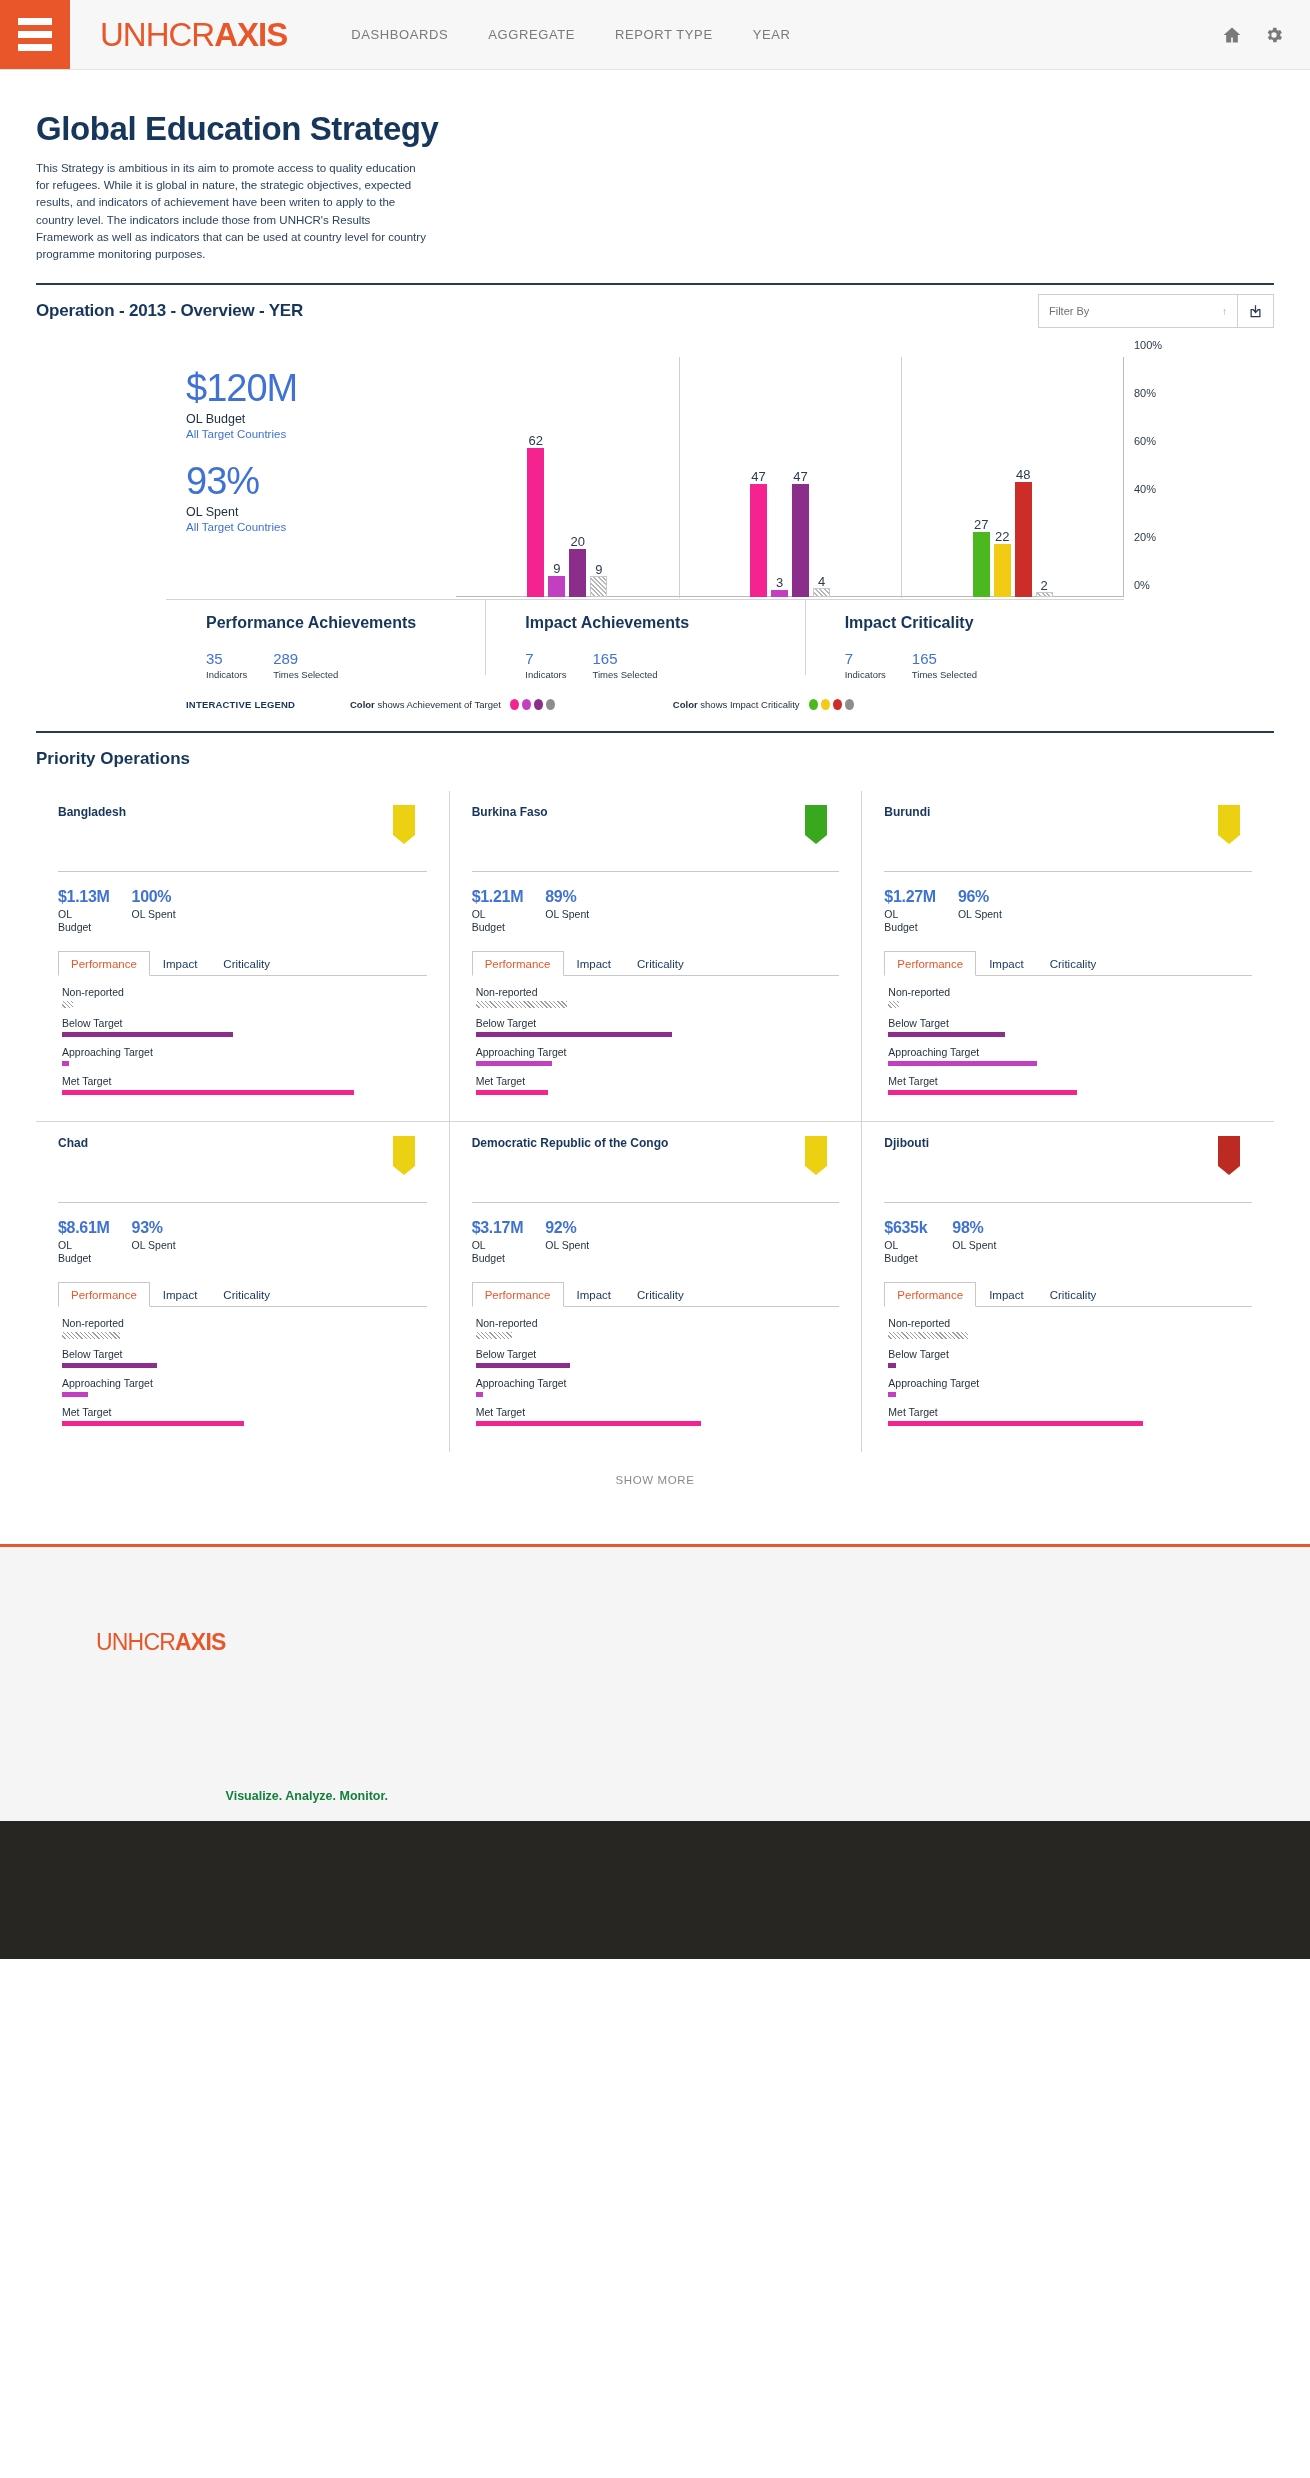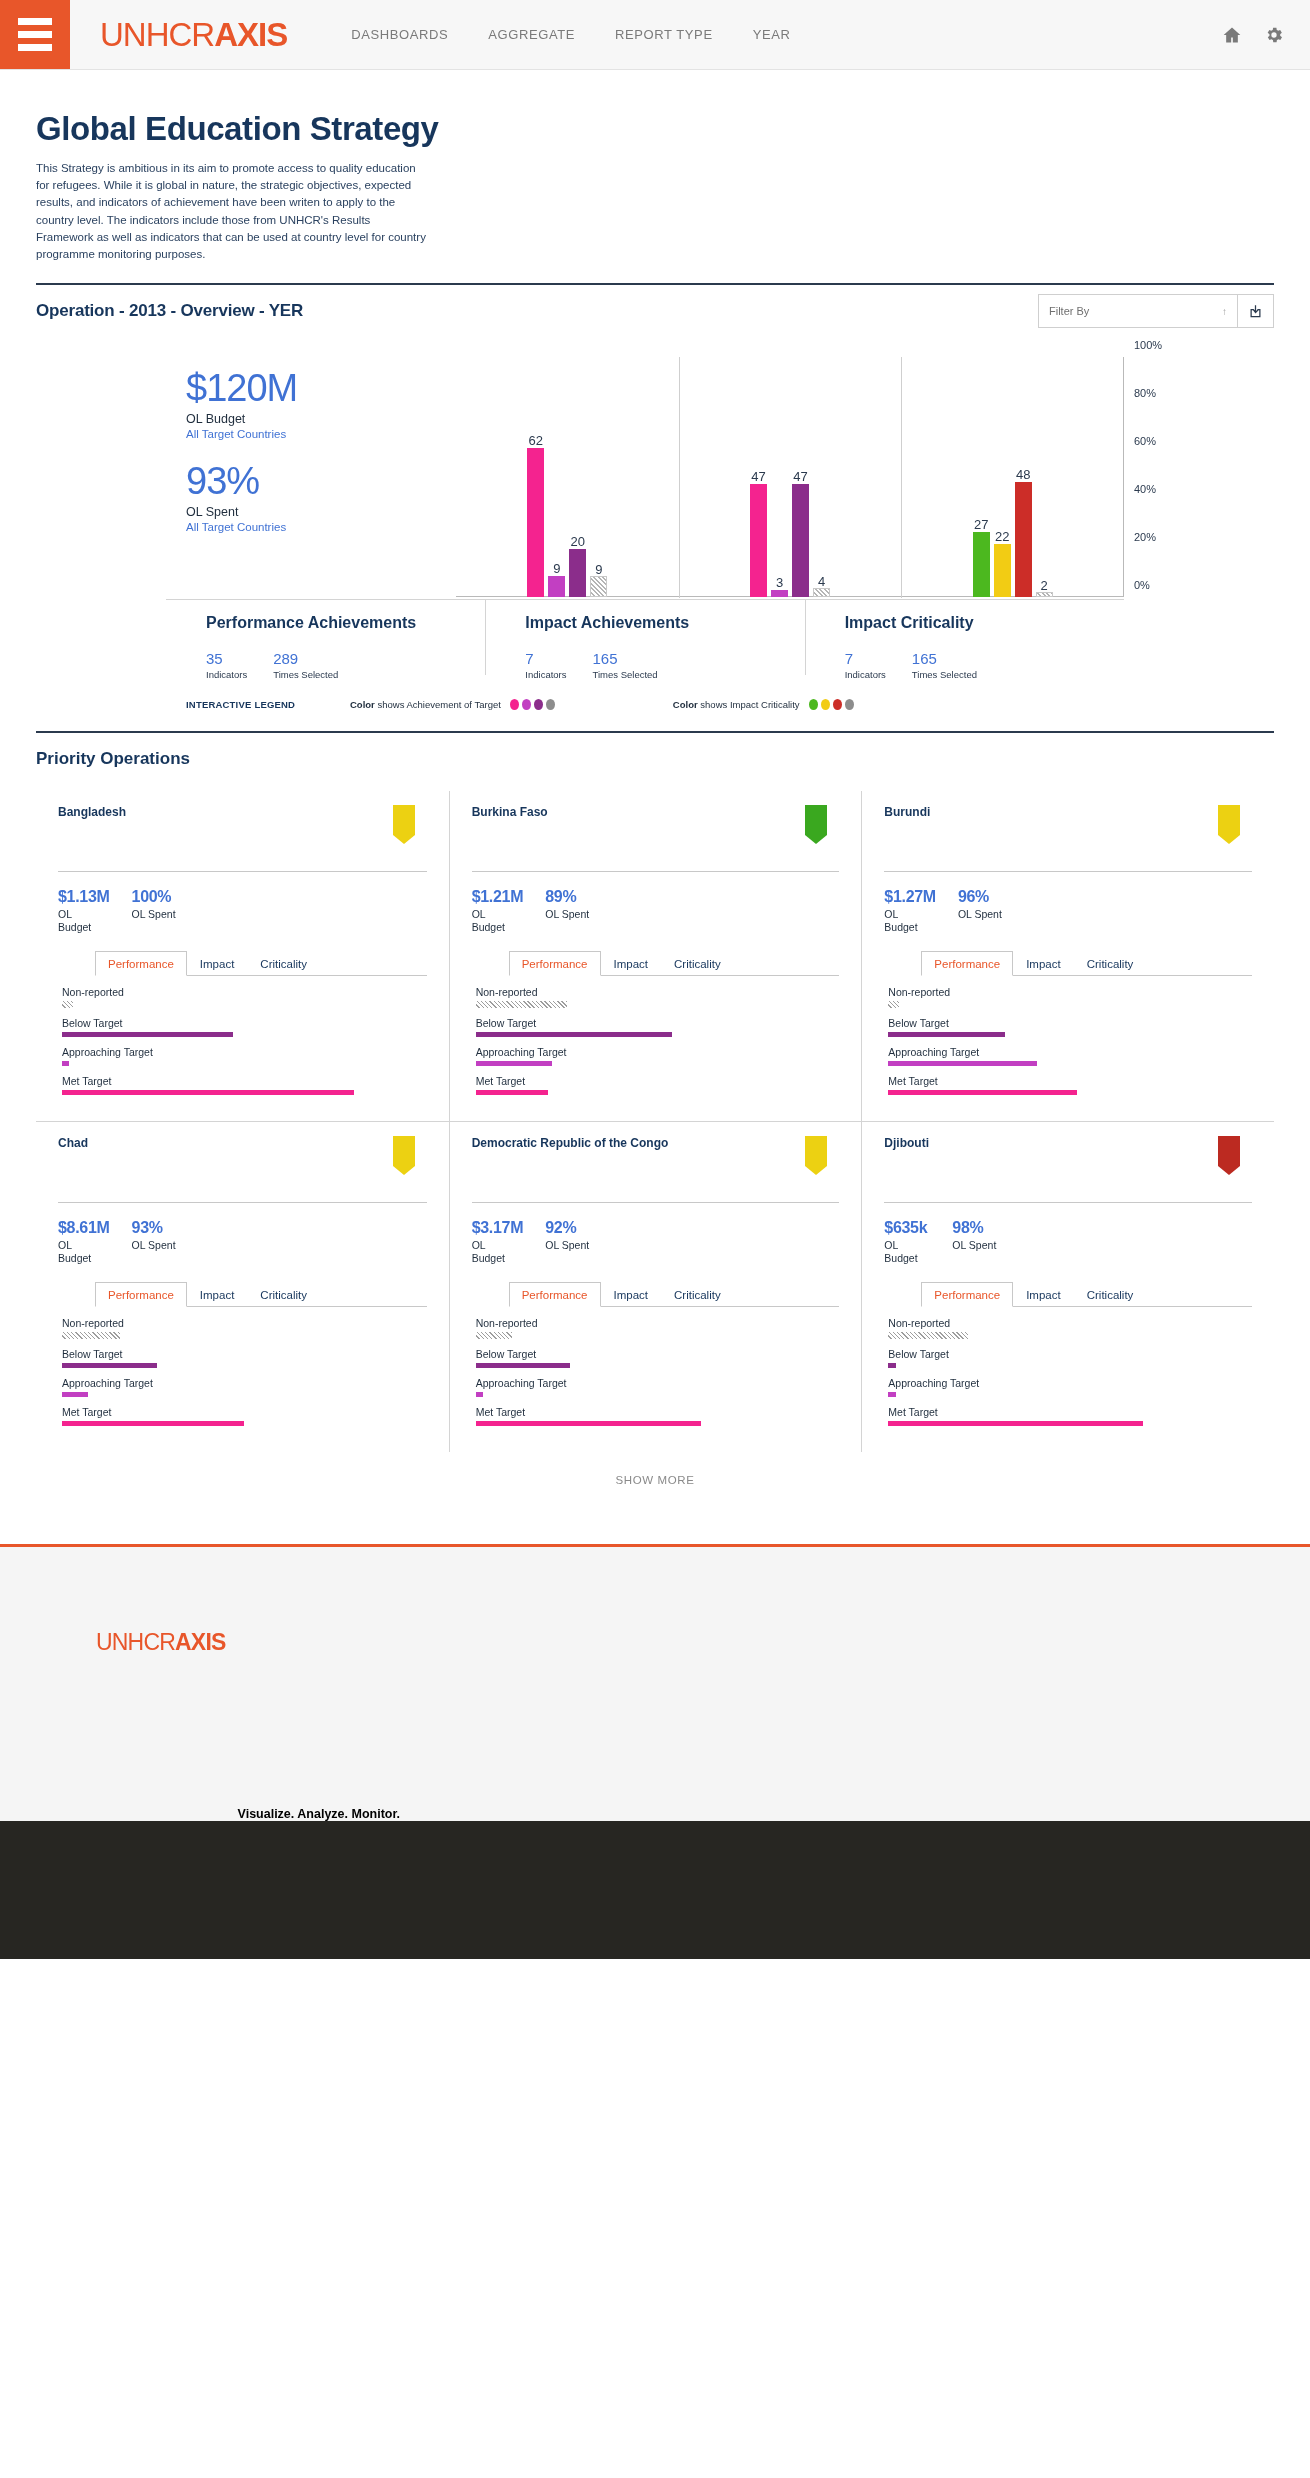--- a/index.html
+++ b/index.html
@@ -348,21 +348,20 @@
     margin-top: 2px;
     line-height: 13px;
     max-width: 46px;
   }
   .ck-lab.wide { max-width: 100px; }
 
   .tabs {
     display: flex;
     margin-top: 16px;
     border-bottom: 1px solid #c8c8c8;
-    margin-left: 37px;
   }
   .tab {
     font-size: 11.5px;
     padding: 6px 12px 5px 12px;
     color: #17365c;
     cursor: pointer;
     border: 1px solid transparent;
     position: relative;
     top: 1px;
   }
@@ -408,24 +407,24 @@
   }
   .f-brand {
     font-size: 23px;
     letter-spacing: -0.8px;
   }
   .f-brand .b1 { color: #e8562a; }
   .f-brand .b2 { color: #e8562a; font-weight: 700; }
   .f-tag {
     font-size: 12.5px;
     font-weight: 700;
-    color: #000000;
-    margin-left: 12px;
+    color: #15803d;
+    margin-left: 0;
     align-self: flex-end;
-    padding-bottom: 0;
+    padding-bottom: 18px;
   }
   .footer-dark { background: #272622; height: 138px; }
 </style>
 </head>
 <body>
 
 <div class="topbar">
   <div class="hamburger">
     <span></span>
     <span></span>

